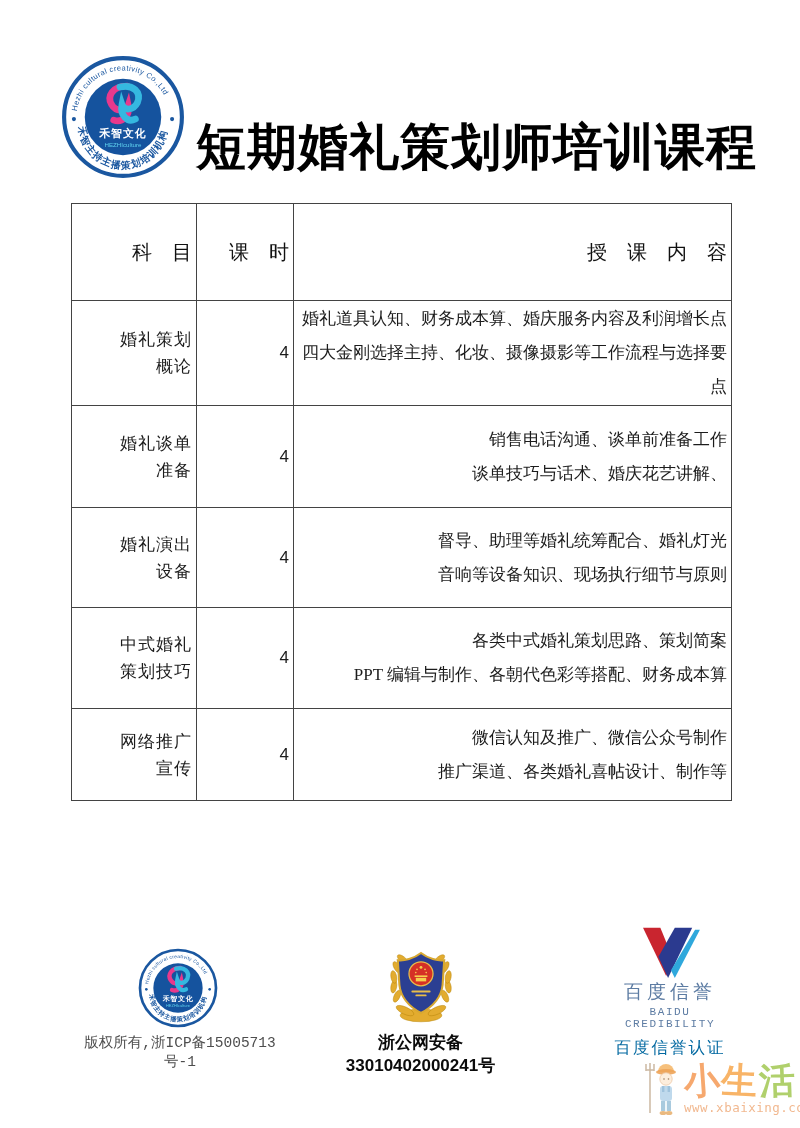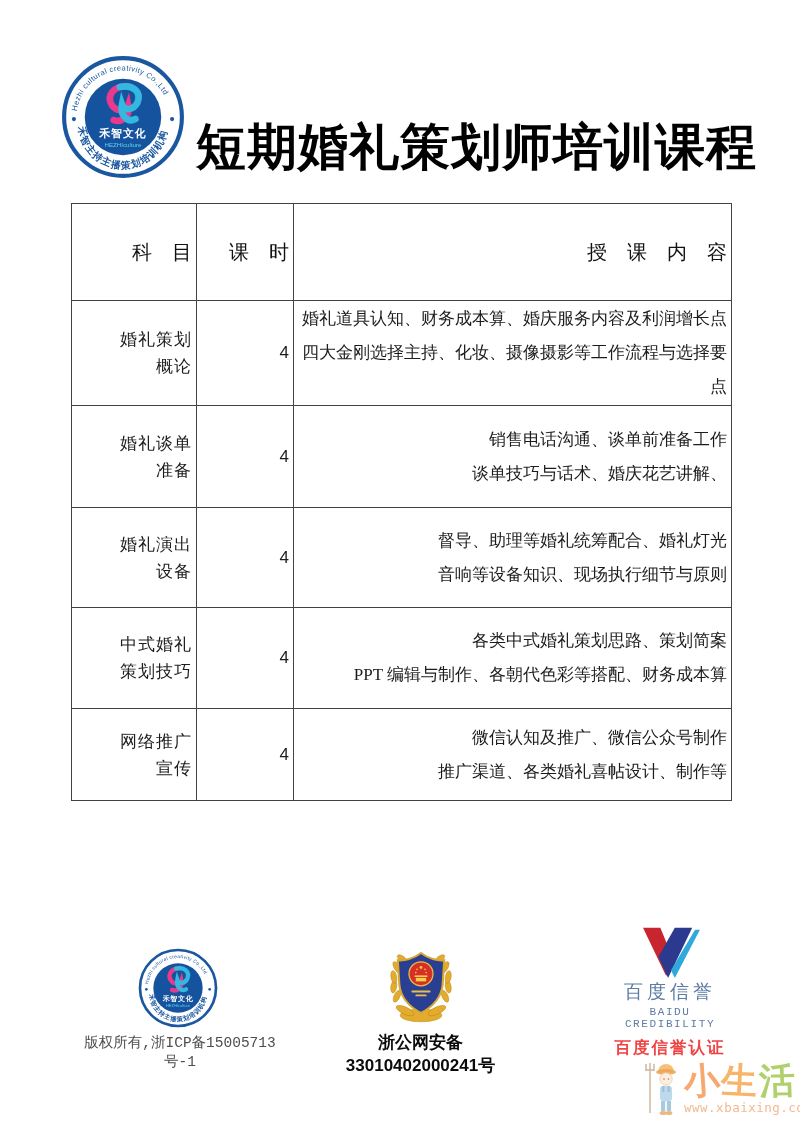--- a/index.html
+++ b/index.html
@@ -51,21 +51,21 @@
   .baidu-cn {
     font-family:"Liberation Sans","DejaVu Sans",sans-serif;
     font-size:19px; color:#5d7ca3; letter-spacing:4px; margin-top:1px;
   }
   .baidu-en {
     font-family:Liberation Mono, monospace;
     font-size:11px; color:#5d7ca3; letter-spacing:1.6px; margin-top:1px;
   }
   .baidu-cert {
     font-family:"Liberation Sans","DejaVu Sans",sans-serif;
-    font-size:16.5px; font-weight:bold; color:#ef4444; letter-spacing:2px; margin-top:7px;
+    font-size:16.5px; font-weight:normal; color:#0369a1; letter-spacing:2px; margin-top:7px;
   }
 
   
   .watermark { position:absolute; left:644px; top:1057px; width:152px; height:64px; }
   .wm-cartoon { position:absolute; left:0; top:2px; }
   .wm-chars { position:absolute; left:40px; top:0px; white-space:nowrap; }
   .wm-chars span {
     font-family:"Liberation Sans","DejaVu Sans",sans-serif;
     font-size:36px; font-weight:bold; display:inline-block; opacity:0.85;
   }

